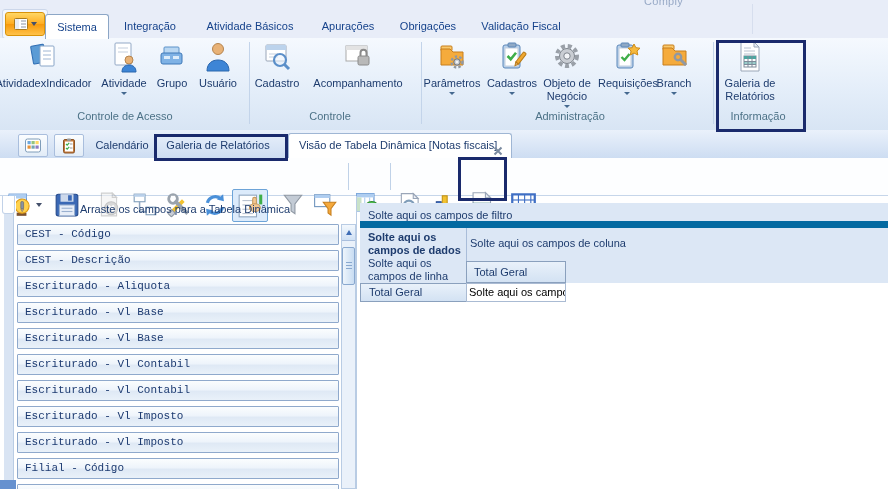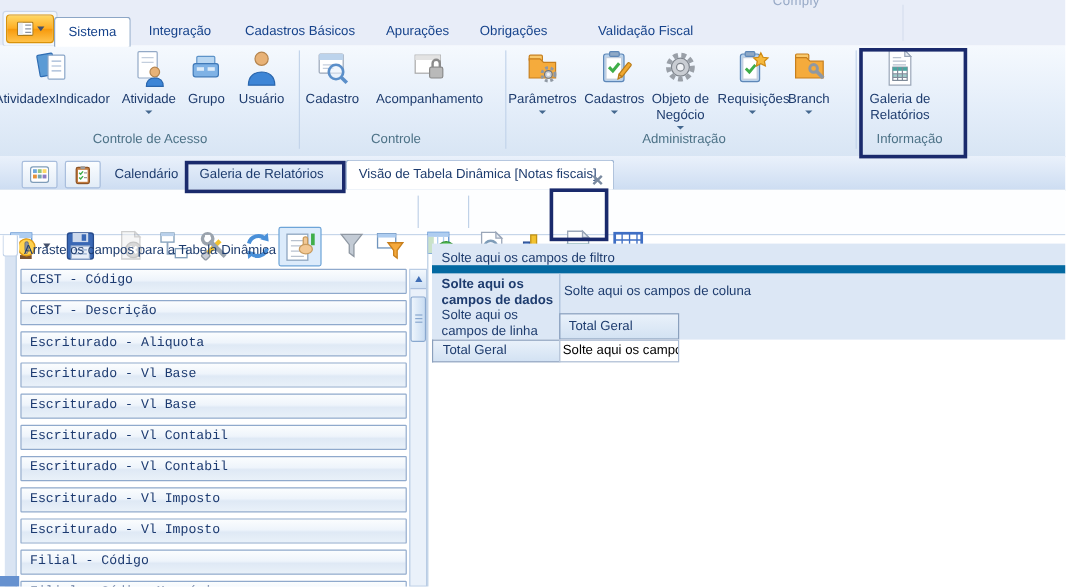--- a/index.html
+++ b/index.html
@@ -35,21 +35,21 @@
   .toolbar{left:0;top:158px;width:888px;height:37px;background:#fdfeff;border-bottom:1px solid #c6d6ea;}
   .tbtn{top:161px;width:30px;height:31px;display:flex;align-items:center;justify-content:center;margin-top:28px;}
   .tbtn.selected{border:1px solid #6da4d8;background:#dcebfb;border-radius:2px;}
   .tbtn.disabled{opacity:.55;}
   .tsep{top:163px;width:1px;height:27px;background:#c0d2e8;}
   
   .leftstrip{left:0;top:196px;width:16px;height:293px;background:#fff;}
   .leftstrip-band{left:4px;top:196px;width:9px;height:293px;background:#d9e4f3;border-right:1px solid #b9cce4;}
   .leftstrip-notch{left:2px;top:196px;width:11px;height:17px;background:#fff;border:1px solid #c2d2e8;border-top:none;border-radius:0 0 3px 3px;}
   .leftstrip-foot{left:0;top:480px;width:16px;height:9px;background:#6691cf;}
-  .fields-header{left:20px;top:203px;width:330px;height:15px;color:#1e3c6e;}
+  .fields-header{left:20px;top:203px;width:330px;height:15px;color:#1e3c6e;text-align:center;}
   .fieldlist{left:17px;top:224px;width:322px;}
   .fitem{height:19px;line-height:18px;margin-bottom:5px;padding-left:7px;border:1px solid #8fa9cc;border-radius:1px;
     background:linear-gradient(#fbfdfe,#eef4fb 45%,#dfe9f5 55%,#e9f1f9);color:#1c3a70;font-family:Liberation Mono, monospace;}
   .vscroll{left:341px;top:224px;width:15px;height:265px;background:#eaf1fa;border:1px solid #b9cce4;box-sizing:border-box;}
   .vscroll-up{position:absolute;left:0;top:0;width:13px;height:15px;background:linear-gradient(#f3f8fd,#cfe0f4);border-bottom:1px solid #a9bedd;
     display:flex;align-items:center;justify-content:center;}
   .tri-up{width:0;height:0;border-left:3.5px solid transparent;border-right:3.5px solid transparent;border-bottom:5px solid #3f6db5;}
   .vthumb{position:absolute;left:0;top:22px;width:13px;height:38px;background:linear-gradient(90deg,#eef5fc,#c8dcf2);border:1px solid #89a8cf;border-radius:2px;box-sizing:border-box;}
   .vthumb::after{content:"";position:absolute;left:3px;top:14px;width:6px;height:1px;background:#89a8cf;box-shadow:0 3px 0 #89a8cf,0 6px 0 #89a8cf;}
   .panel-sep{left:356px;top:196px;width:1px;height:293px;background:#b9cce4;}
@@ -84,24 +84,24 @@
           <line x1="7" y1="3" x2="12" y2="3" stroke="#8a93a3"></line>
           <line x1="7" y1="6" x2="12" y2="6" stroke="#8a93a3"></line>
           <line x1="7" y1="9" x2="12" y2="9" stroke="#8a93a3"></line>
         </svg>
       <span class="tri"></span>
     </div>
   </div>
 
   <div class="abs rtab active" style="left:45px;width:62px;">Sistema</div>
   <div class="abs rtab" style="left:113px;width:74px;">Integração</div>
-  <div class="abs rtab" style="left:197px;width:106px;">Cadastros Básicos</div>
+  <div class="abs rtab" style="left:197px;width:106px;">Atividade Básicos</div>
   <div class="abs rtab" style="left:313px;width:70px;">Apurações</div>
   <div class="abs rtab" style="left:393px;width:70px;">Obrigações</div>
-  <div class="abs rtab" style="left:488px;width:100px;">Validação Fiscal</div>
+  <div class="abs rtab" style="left:471px;width:100px;">Validação Fiscal</div>
 
   <div class="abs ribbon-body"></div>
   <div class="abs rdivider" style="left:249px;"></div>
   <div class="abs rdivider" style="left:421px;"></div>
   <div class="abs rdivider" style="left:713px;"></div>
 
   <div class="abs rbtn" style="left:-6px;width:99px;">
     <span class="ric"><svg width="32" height="34" viewBox="0 0 32 34">
           <g transform="rotate(-10 11 14)">
             <rect x="4" y="5" width="13" height="18" rx="1" fill="#5b9bd5" stroke="#2f6db3"></rect>

